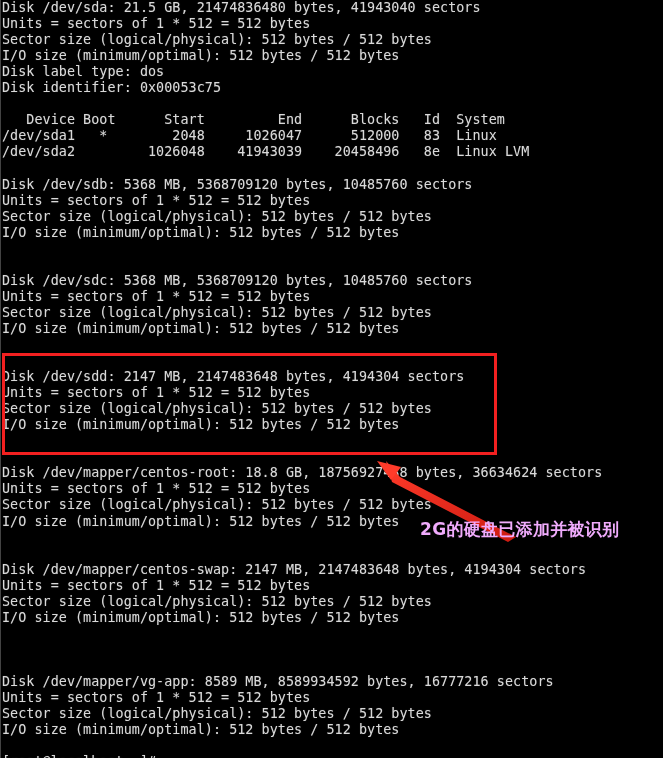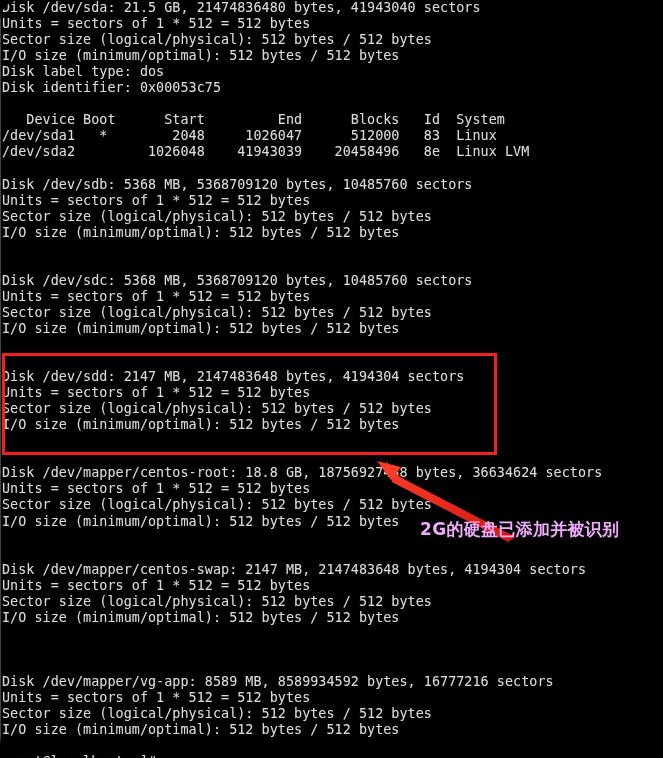--- a/index.html
+++ b/index.html
@@ -12,21 +12,20 @@
     height: 758px;
     overflow: hidden;
     font-family: "DejaVu Sans Mono", "Liberation Mono", monospace;
   }
   #terminal {
     position: relative;
     width: 663px;
     height: 758px;
     background: #000000;
     overflow: hidden;
-    border-radius: 21px;
   }
   
   #left-edge {
     position: absolute;
     left: 0;
     top: 0;
     width: 1px;
     height: 758px;
     background: #5a5a5a;
     opacity: 0.75;

